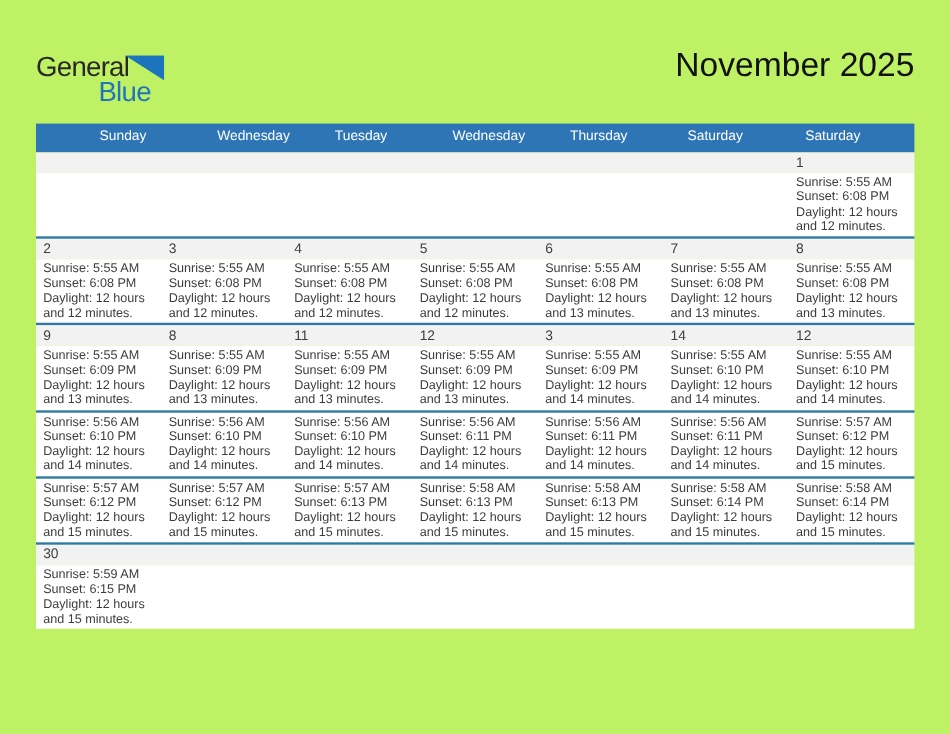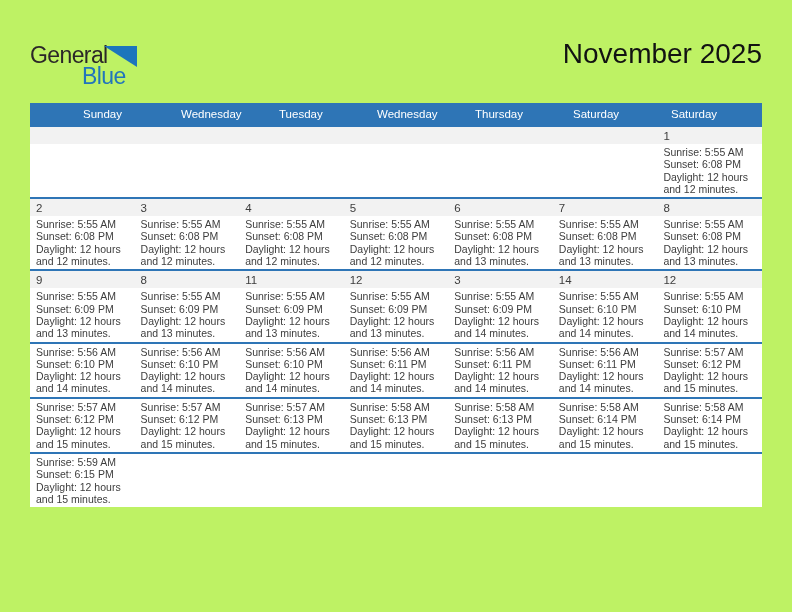--- a/index.html
+++ b/index.html
@@ -273,20 +273,29 @@
             </div>
             <div class="day-details">
               <div class="detail-line">Sunrise: 5:58 AM</div>
               <div class="detail-line">Sunset: 6:14 PM</div>
               <div class="detail-line">Daylight: 12 hours</div>
               <div class="detail-line">and 15 minutes.</div>
             </div>
           </div>
         </div>
         <div class="week-row">
+          <div class="day-band">
+            <div class="day-num">30</div>
+            <div class="day-num"></div>
+            <div class="day-num"></div>
+            <div class="day-num"></div>
+            <div class="day-num"></div>
+            <div class="day-num"></div>
+            <div class="day-num"></div>
+          </div>
           <div class="details-row">
             <div class="day-details">
               <div class="detail-line">Sunrise: 5:59 AM</div>
               <div class="detail-line">Sunset: 6:15 PM</div>
               <div class="detail-line">Daylight: 12 hours</div>
               <div class="detail-line">and 15 minutes.</div>
             </div>
             <div class="day-details"></div>
             <div class="day-details"></div>
             <div class="day-details"></div>

